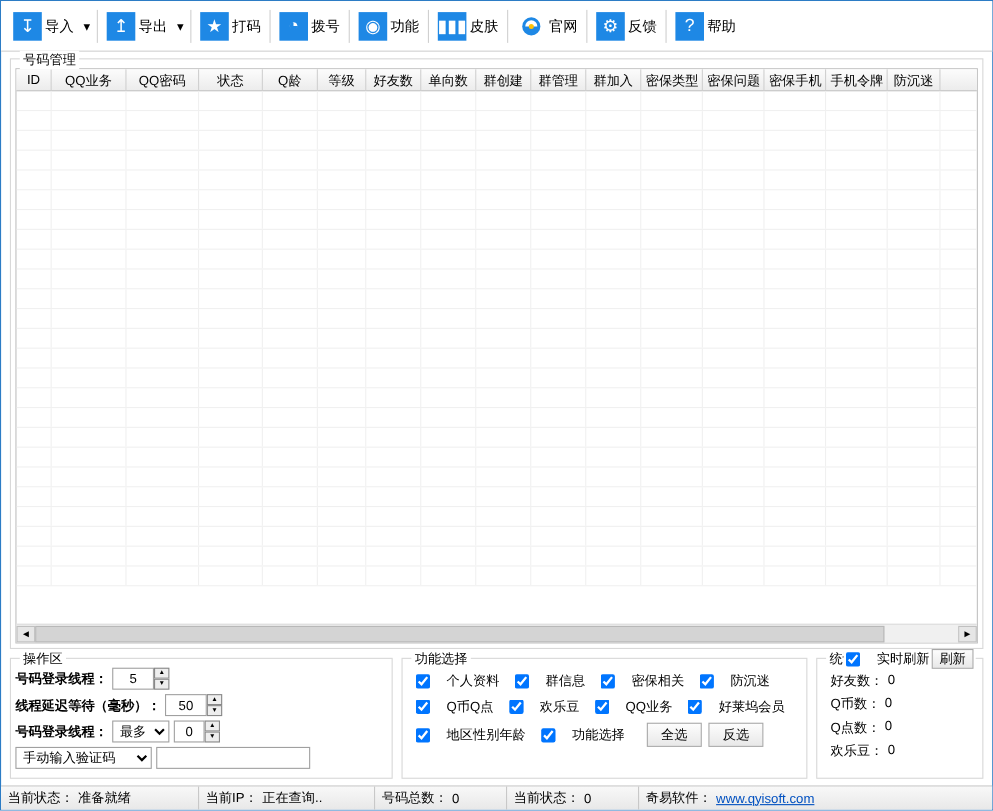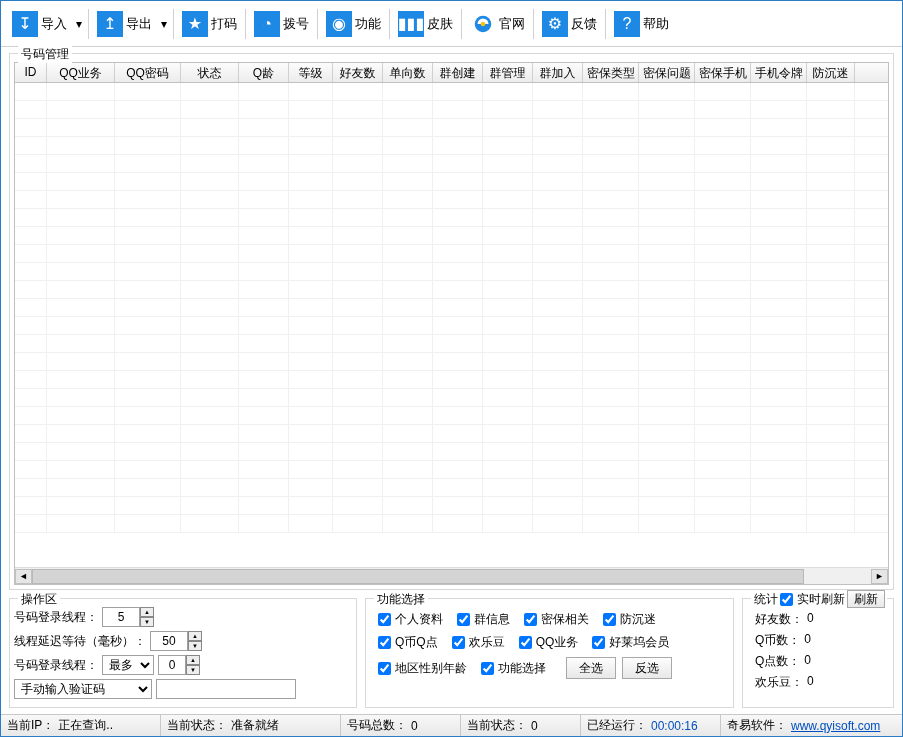--- a/index.html
+++ b/index.html
@@ -39,29 +39,29 @@
 .hscroll .arrow { width: 17px; height: 15px; background: #e6e6e6; border: 1px solid #c0c0c0; text-align: center; line-height: 12px; font-size: 9px; cursor: pointer; }
 .hscroll .track { flex: 1; height: 15px; background: #f0f0f0; position: relative; }
 .hscroll .thumb { position: absolute; left: 0; width: 92%; height: 100%; background: #d4d4d4; border: 1px solid #b8b8b8; }
 
 .bottom-panels { display: flex; gap: 8px; }
 .panel-ops { width: 348px; }
 .panel-func { flex: 1; }
 .panel-stats { width: 152px; }
 
 .ops-row { display: flex; align-items: center; gap: 4px; margin-bottom: 4px; }
-.ops-label { font-size: 12px; }
+.ops-label { font-size: 12px; font-weight: bold; }
 input[type=text], select.combo { border: 1px solid #a0a0a0; height: 20px; font-size: 12px; padding: 0 2px; background: #fff; }
 .spin { width: 38px; text-align: center; }
 .spin-wrap { display: flex; }
 .spin-btns { display: flex; flex-direction: column; }
 .spin-btns button { width: 14px; height: 10px; font-size: 6px; line-height: 6px; border: 1px solid #888; background: #eee; padding: 0; cursor: pointer; }
 
 .func-grid { display: flex; flex-wrap: wrap; gap: 6px 14px; padding: 4px 8px; }
-.chk { display: flex; align-items: center; gap: 4px; font-size: 12px; cursor: pointer; }
+.chk { display: flex; align-items: center; gap: 15px; font-size: 12px; cursor: pointer; }
 .chk input { width: 13px; height: 13px; }
 .func-btns { display: inline-flex; gap: 6px; margin-left: 6px; }
 .btn { border: 1px solid #a8a8a8; background: linear-gradient(#fdfdfd,#e8e8e8); height: 22px; padding: 0 12px; font-size: 12px; cursor: pointer; }
 
 .stats-header { display: flex; align-items: center; gap: 2px; position: absolute; top: -9px; right: 6px; background: #fff; padding: 0 2px; }
 .stats-body { padding: 4px 8px; }
 .stat-row { display: flex; justify-content: flex-start; gap: 4px; margin-bottom: 4px; font-size: 12px; }
 
 .statusbar { height: 22px; background: linear-gradient(#f8f8f8,#e8e8e8); border-top: 1px solid #c8c8c8; display: flex; align-items: center; font-size: 12px; }
 .sb-cell { padding: 0 6px; border-right: 1px solid #c8c8c8; height: 100%; display: flex; align-items: center; gap: 4px; }
@@ -650,21 +650,21 @@
           </select>
           <div class="spin-wrap">
             <input class="spin" style="width: 28px;" type="text" value="0">
             <div class="spin-btns">
                 <button>▲</button>
                 <button>▼</button>
               </div>
           </div>
         </div>
         <div class="ops-row">
-          <select class="combo" style="width:138px">
+          <select class="combo" style="width:124px">
             <option>手动输入验证码</option>
           </select>
           <input type="text" style="width: 140px;" value="">
         </div>
       </div>
 
       <div class="group-box panel-func">
         <span class="group-label">功能选择</span>
         <div class="func-grid" id="funcgrid">
             <label class="chk">
@@ -739,38 +739,34 @@
             <div class="stat-row">
               <span>欢乐豆：</span>
               <span>0</span>
             </div>
           </div>
       </div>
     </div>
   </div>
 
   <div class="statusbar">
+    <div class="sb-cell" style="width:180px">
+      <span class="sb-label">当前状态：</span>
+      <span class="sb-val">准备就绪</span>
+    </div>
     <div class="sb-cell" style="width:160px">
       <span class="sb-label">当前IP：</span>
       <span class="sb-val">正在查询..</span>
     </div>
-    <div class="sb-cell" style="width:180px">
-      <span class="sb-label">当前状态：</span>
-      <span class="sb-val">准备就绪</span>
-    </div>
     <div class="sb-cell" style="width:120px">
       <span class="sb-label">号码总数：</span>
       <span class="sb-val">0</span>
     </div>
     <div class="sb-cell" style="width:120px">
       <span class="sb-label">当前状态：</span>
       <span class="sb-val">0</span>
     </div>
-    <div class="sb-cell" style="width:140px">
-      <span class="sb-label">已经运行：</span>
-      <span class="sb-val runtime">00:00:16</span>
-    </div>
     <div class="sb-cell" style="flex:1;border-right:none">
       <span class="sb-label">奇易软件：</span>
       <span class="sb-link">www.qyisoft.com</span>
     </div>
   </div>
 </div>
 
 </body></html>

